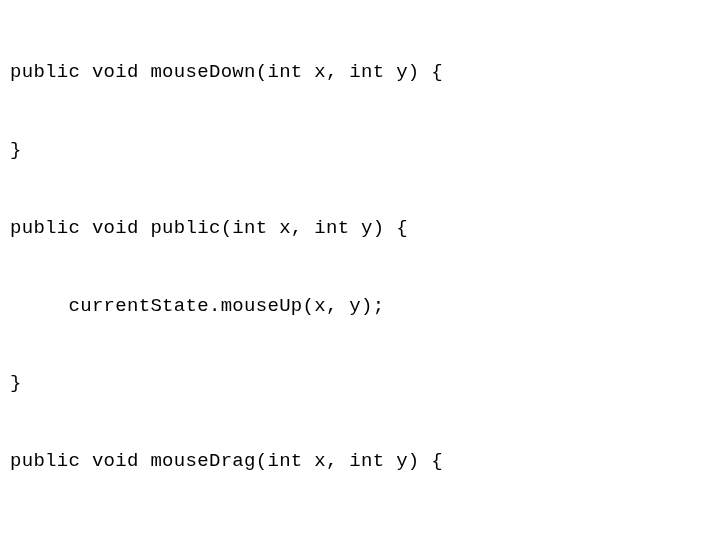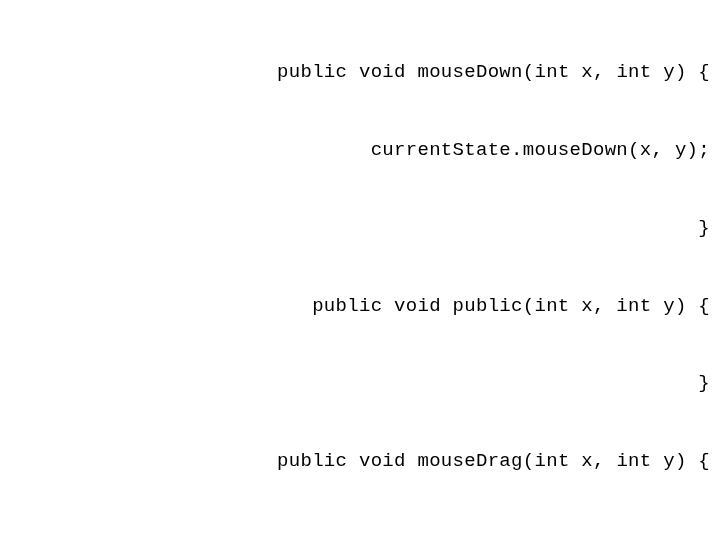--- a/index.html
+++ b/index.html
@@ -14,31 +14,30 @@
     font-family: "Courier New", Courier, monospace;
     font-size: 19px;
     color: #000000;
     white-space: pre;
     padding: 14px 10px 10px 10px;
     line-height: 2.05;
     letter-spacing: 0.3px;
   }
   .line {
     display: block;
-    text-align: right;
   }
 </style>
 </head>
 <body>
 
 <div class="code-container">
 <span class="line">public void mouseDown(int x, int y) {</span>
-<span class="line">     currentState.mouseDown(x, y);</span>
 <span class="line">}</span>
 <span class="line">public void public(int x, int y) {</span>
+<span class="line">     currentState.mouseUp(x, y);</span>
 <span class="line">}</span>
 <span class="line">public void mouseDrag(int x, int y) {</span>
 
 
 
 
 
 </div>
 
 </body></html>

